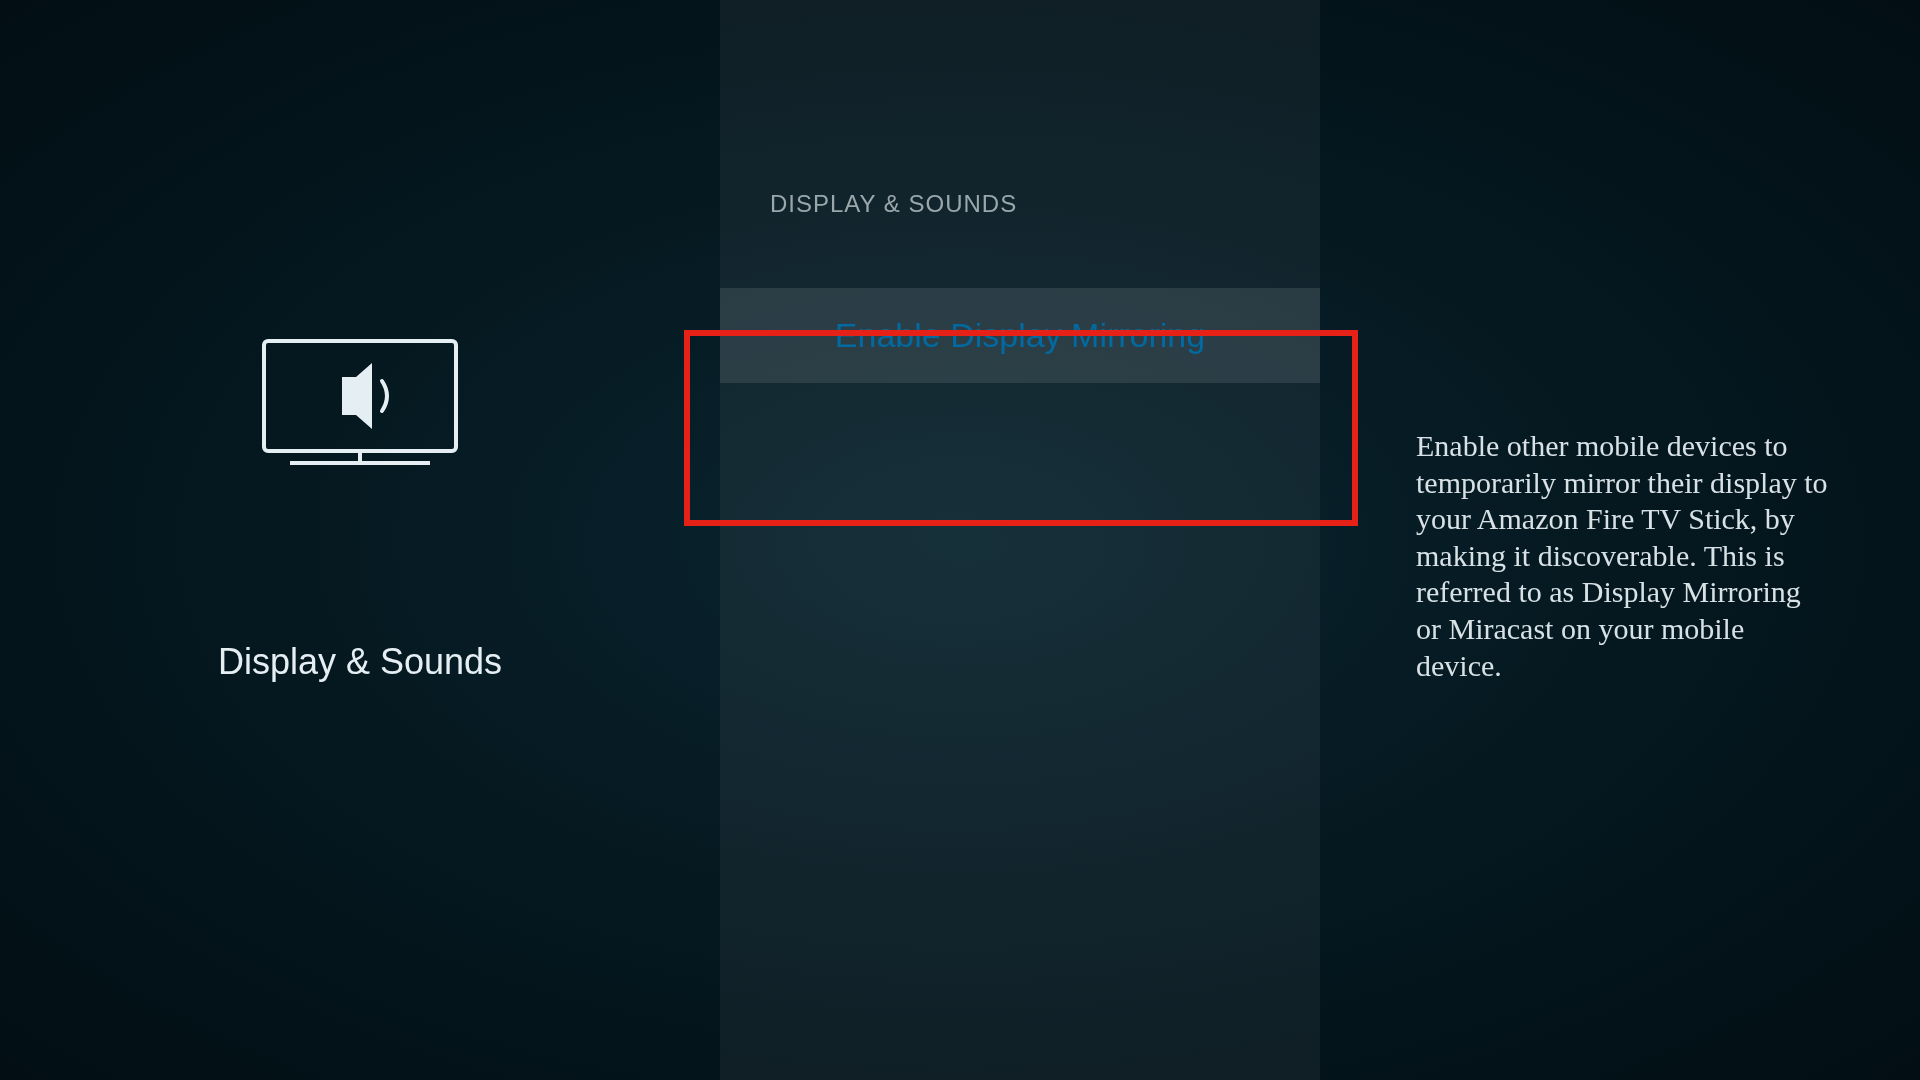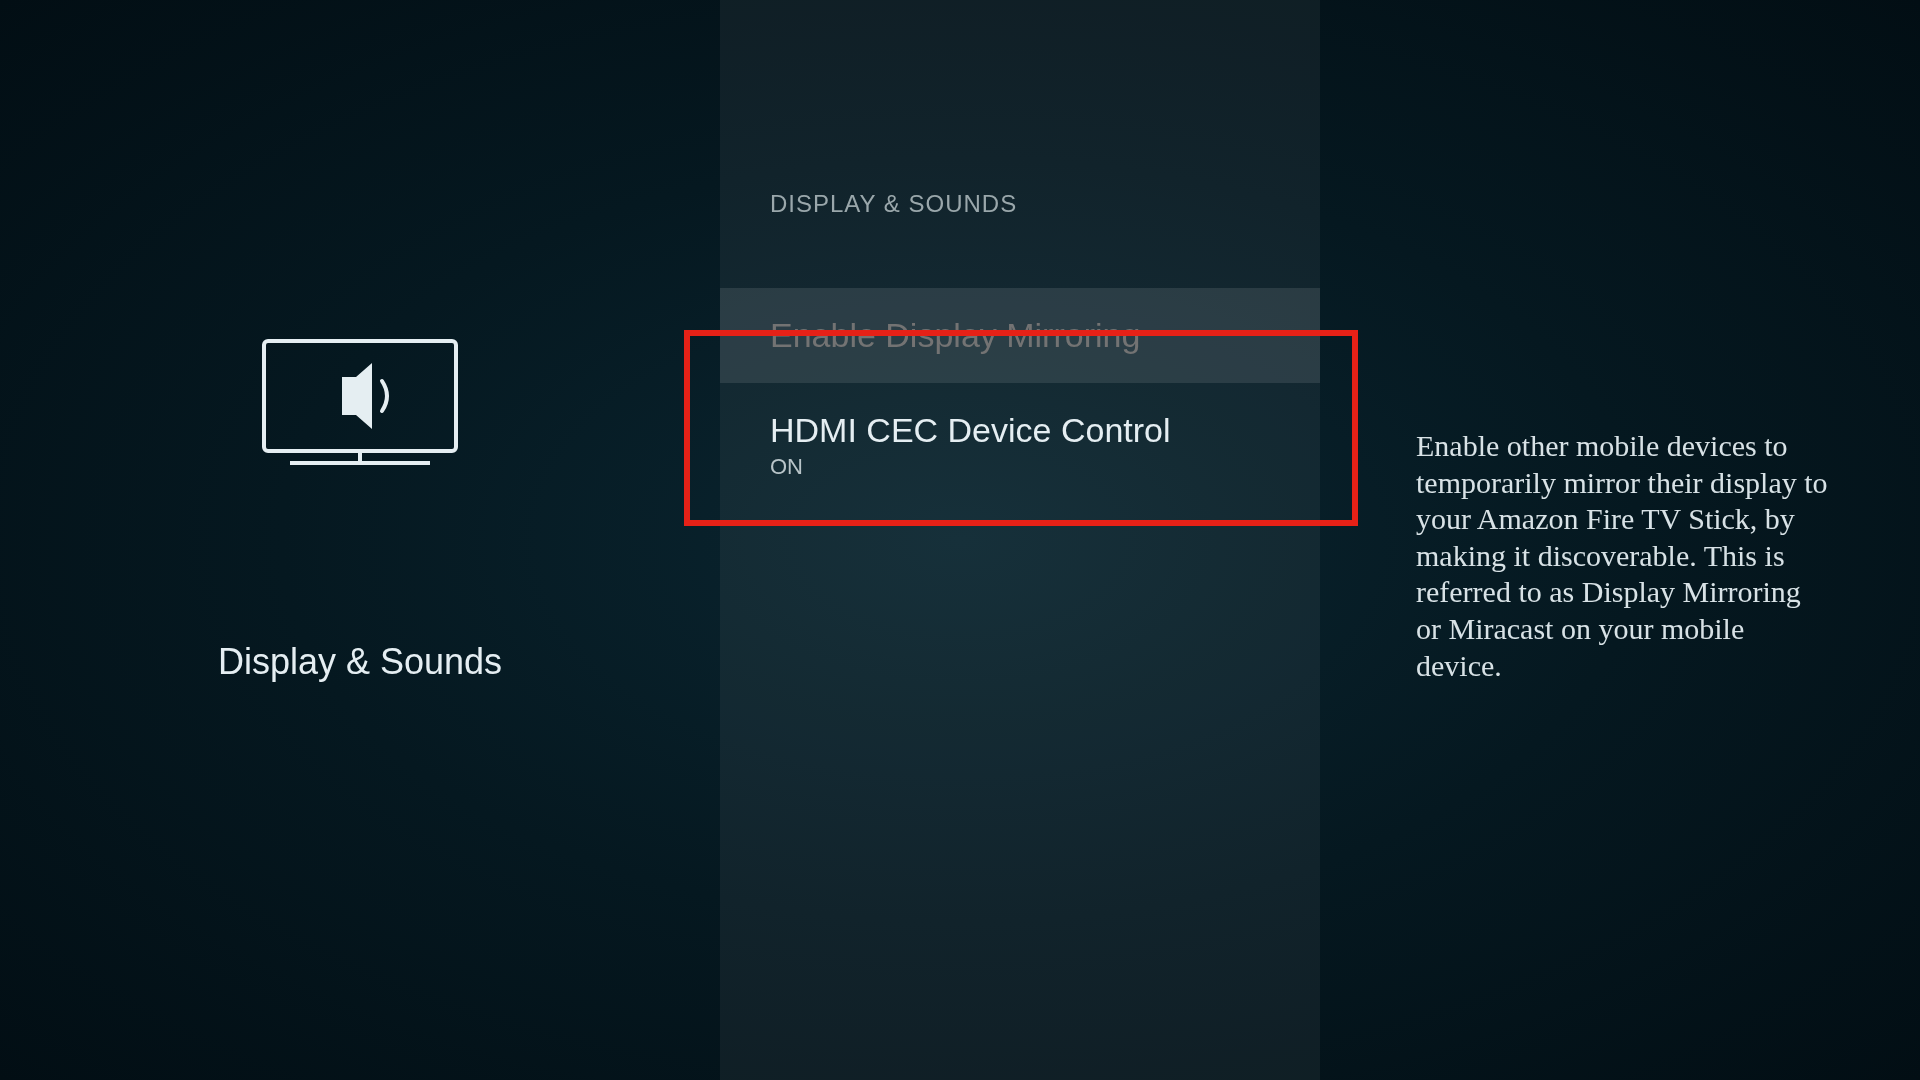--- a/index.html
+++ b/index.html
@@ -59,21 +59,22 @@
     .menu-item {
       padding: 28px 50px;
       color: #e5eef2;
       font-size: 34px;
       font-weight: 400;
     }
     .menu-item.selected {
       background: rgba(255,255,255,0.10);
     }
     .menu-item.selected .item-label {
-      color: #737373;
+      color: #0369a1;
+      text-align: center;
     }
     .item-sub {
       color: #b8c4c8;
       font-size: 22px;
       margin-top: 4px;
     }
     .highlight-box {
       position: absolute;
       border: 6px solid #e62117;
       pointer-events: none;
@@ -115,24 +116,20 @@
   </div>
   <div class="left-title">Display &amp; Sounds</div>
 </div>
 
 <div class="center-strip">
   <div class="section-header">DISPLAY &amp; SOUNDS</div>
   <div class="menu-items">
     <div class="menu-item selected">
       <div class="item-label">Enable Display Mirroring</div>
     </div>
-    <div class="menu-item">
-      <div class="item-label">HDMI CEC Device Control</div>
-      <div class="item-sub">ON</div>
-    </div>
   </div>
 </div>
 
 <div class="right-panel">
   <div class="description">Enable other mobile devices to temporarily mirror their display to your Amazon Fire TV Stick, by making it discoverable. This is referred to as Display Mirroring or Miracast on your mobile device.</div>
 </div>
 
 <div class="highlight-box"></div>
 
 </body></html>

